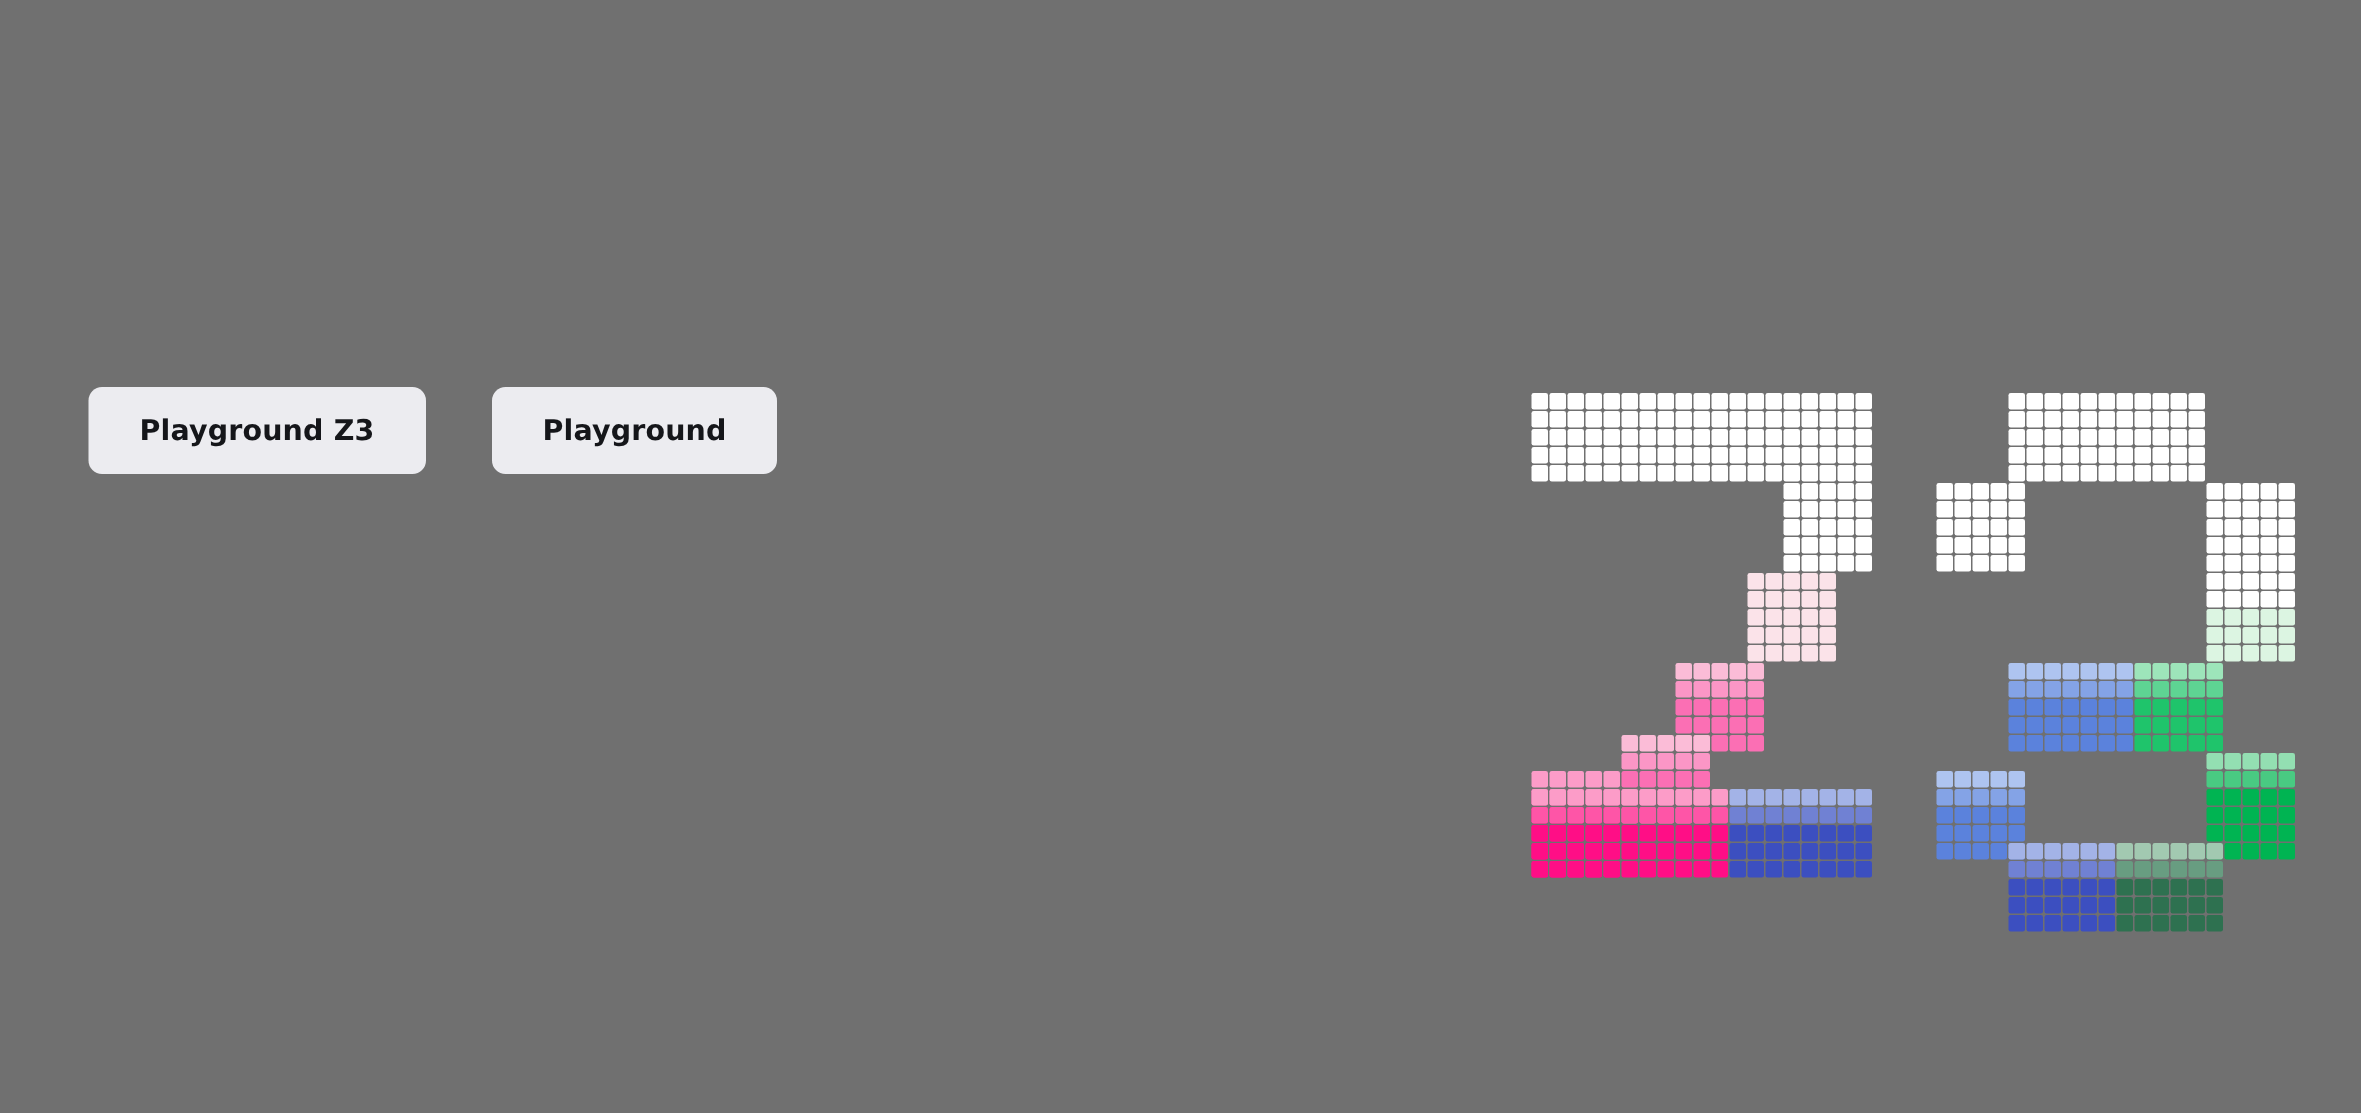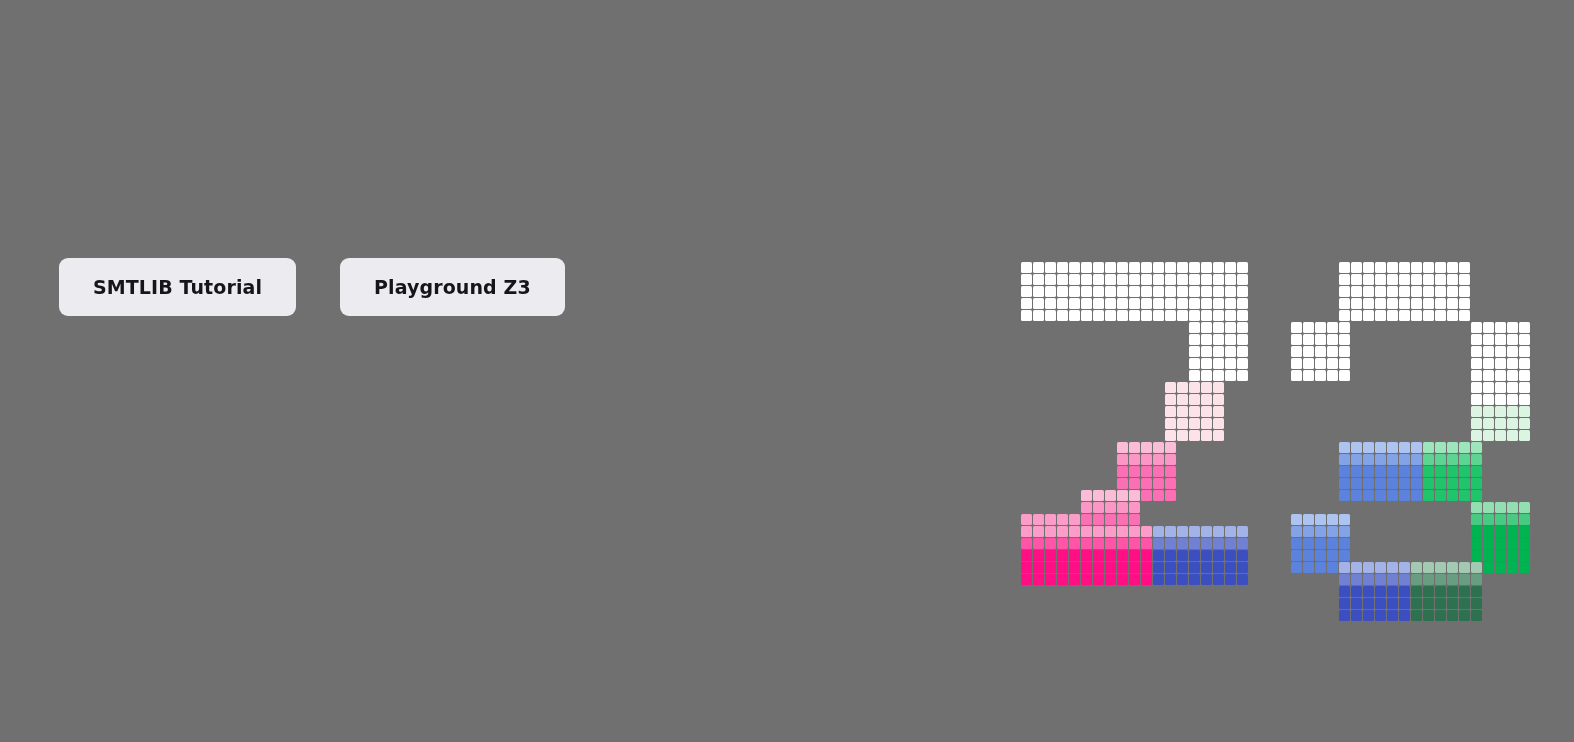--- a/index.html
+++ b/index.html
@@ -88,22 +88,22 @@
   }
 </style>
 </head>
 <body>
 
 <div class="hero">
 
   <div class="hero-text">
 
     <div class="btn-row">
-      <button class="nav-btn">SMTLIB Tutorial</button>
       <button class="nav-btn">Playground Z3</button>
+      <button class="nav-btn">Playground</button>
     </div>
   </div>
 
   <div class="logo-wrap">
     <div class="glyph glyph-z" style="position: absolute; width: 228px; height: 324px;">
         <div class="px" style="position: absolute; left: 0px; top: 0px; background: rgb(255, 255, 255);"></div>
         <div class="px" style="position: absolute; left: 12px; top: 0px; background: rgb(255, 255, 255);"></div>
         <div class="px" style="position: absolute; left: 24px; top: 0px; background: rgb(255, 255, 255);"></div>
         <div class="px" style="position: absolute; left: 36px; top: 0px; background: rgb(255, 255, 255);"></div>
         <div class="px" style="position: absolute; left: 48px; top: 0px; background: rgb(255, 255, 255);"></div>

